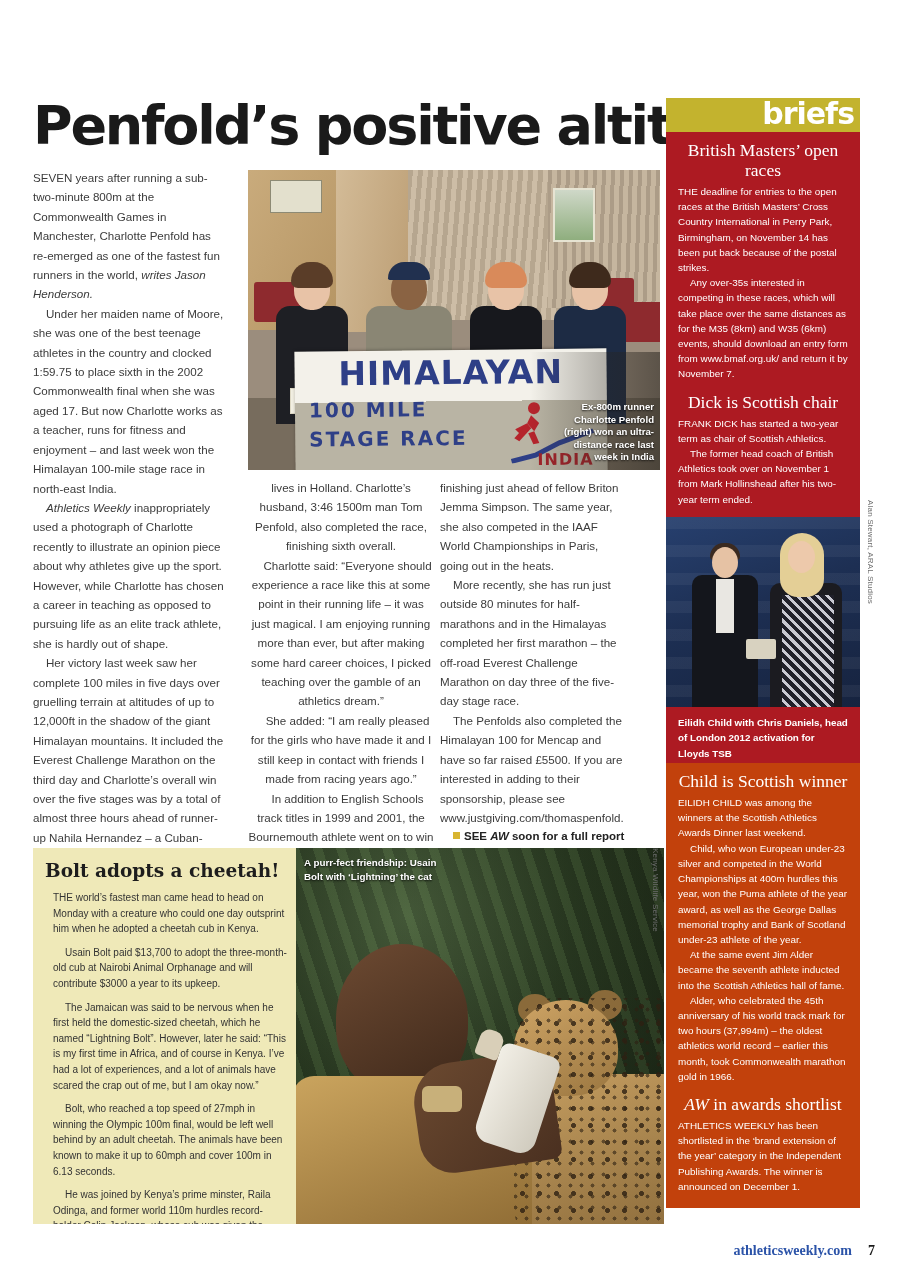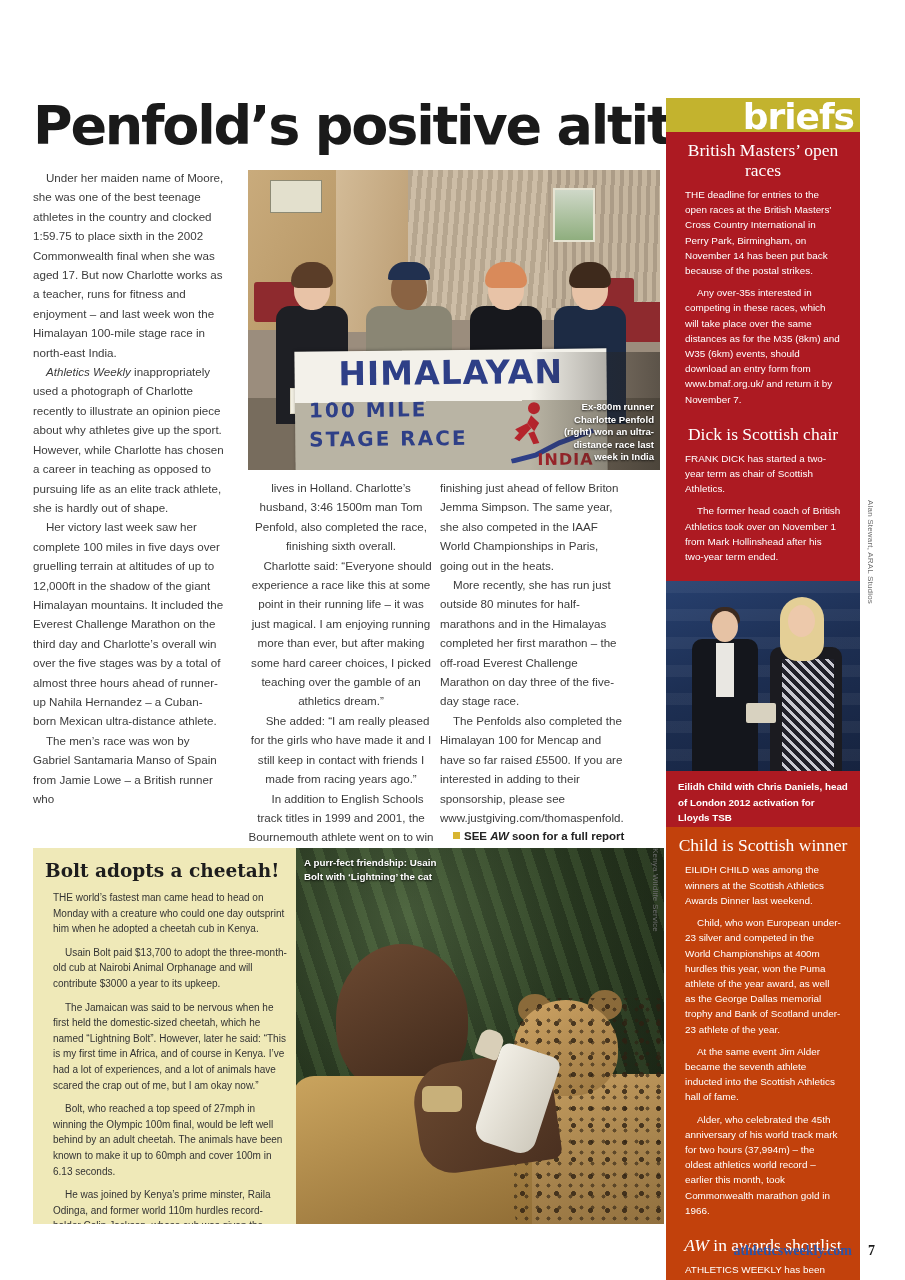--- a/index.html
+++ b/index.html
@@ -99,32 +99,32 @@
   .cap-shade { position:absolute; right:0; bottom:0; width:130px; height:118px;
     background:linear-gradient(to left, rgba(40,36,30,.55), rgba(40,36,30,0)); }
 
   
   .briefs { position:absolute; left:666px; top:98px; width:194px; }
   .briefs-head {
     height:34px; background:#c3b32e; position:relative;
   }
   .briefs-head span {
     position:absolute; right:6px; top:-2px;
-    font-family:"DejaVu Sans",sans-serif; font-weight:700; font-size:36px;
+    font-family:"DejaVu Sans",sans-serif; font-weight:700; font-size:30px;
     letter-spacing:-1px; color:#fff;
   }
   .briefs-body { background:#ad1a22; padding:8px 12px 10px 12px; }
   .briefs-body2 { background:#c2410c; padding:8px 12px 14px 12px; }
   .br-title {
     font-family:"Liberation Serif", serif; font-weight:400; font-size:17.5px;
     line-height:20px; color:#fff; margin-bottom:4px;text-align:center;
   }
   .br-title .aw-it { font-style:italic; }
   .br-p {
-    color:#fff; font-size:9.9px; line-height:15.2px; text-indent:12px; margin:7px;
+    color:#fff; font-size:9.9px; line-height:15.2px; text-indent:12px; margin:0;
   }
   .br-p.first { text-indent:0; }
   .br-sep { height:10px; }
   .br-photo {
     position:relative; width:194px; height:190px; overflow:hidden;
     background:#2a3b63;
   }
   .brp-bg { position:absolute; inset:0;
      background:linear-gradient(160deg,#27406f 0%,#1d2f53 45%,#16233f 100%); }
   .brp-banner { position:absolute; left:0; top:0; width:100%; height:100%;
@@ -281,20 +281,21 @@
         <polyline points="2,32 26,26 50,14 84,2" fill="none" stroke="#2e3f87" stroke-width="5"></polyline>
       </svg>
       <div class="india">INDIA</div>
     </div>
 
     <div class="cap-shade"></div>
     <div class="photo-caption">Ex-800m runner Charlotte Penfold (right) won an ultra-distance race last week in India</div>
   </div>
 
   <div class="col c1">
+    <p class="first"><span>SEVEN years after running a sub-two-minute 800m at the Commonwealth Games in Manchester, Charlotte Penfold has re-emerged as one of the fastest fun runners in the world, </span><span class="it">writes Jason Henderson.</span></p>
     <p>Under her maiden name of Moore, she was one of the best teenage athletes in the country and clocked 1:59.75 to place sixth in the 2002 Commonwealth final when she was aged 17. But now Charlotte works as a teacher, runs for fitness and enjoyment – and last week won the Himalayan 100-mile stage race in north-east India.</p>
     <p><span class="it">Athletics Weekly</span> <span>inappropriately used a photograph of Charlotte recently to illustrate an opinion piece about why athletes give up the sport. However, while Charlotte has chosen a career in teaching as opposed to pursuing life as an elite track athlete, she is hardly out of shape.</span></p>
     <p>Her victory last week saw her complete 100 miles in five days over gruelling terrain at altitudes of up to 12,000ft in the shadow of the giant Himalayan mountains. It included the Everest Challenge Marathon on the third day and Charlotte’s overall win over the five stages was by a total of almost three hours ahead of runner-up Nahila Hernandez – a Cuban-born Mexican ultra-distance athlete.</p>
     <p>The men’s race was won by Gabriel Santamaria Manso of Spain from Jamie Lowe – a British runner who</p>
   </div>
 
   <div class="col c2a">
     <p class="first">lives in Holland. Charlotte’s husband, 3:46 1500m man Tom Penfold, also completed the race, finishing sixth overall.</p>
     <p>Charlotte said: “Everyone should experience a race like this at some point in their running life – it was just magical. I am enjoying running more than ever, but after making some hard career choices, I picked teaching over the gamble of an athletics dream.”</p>
     <p>She added: “I am really pleased for the girls who have made it and I still keep in contact with friends I made from racing years ago.”</p>

